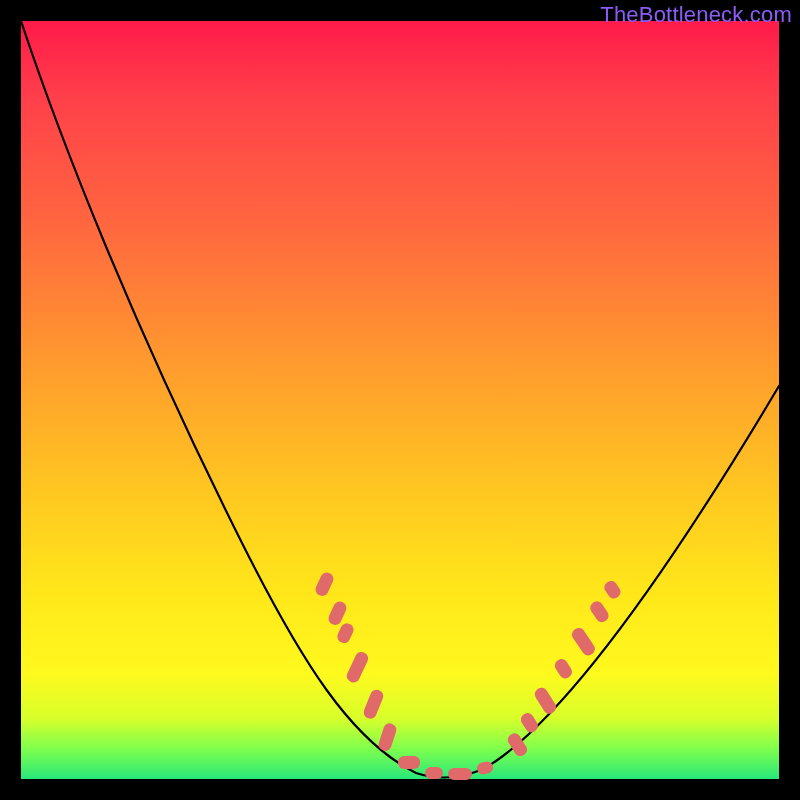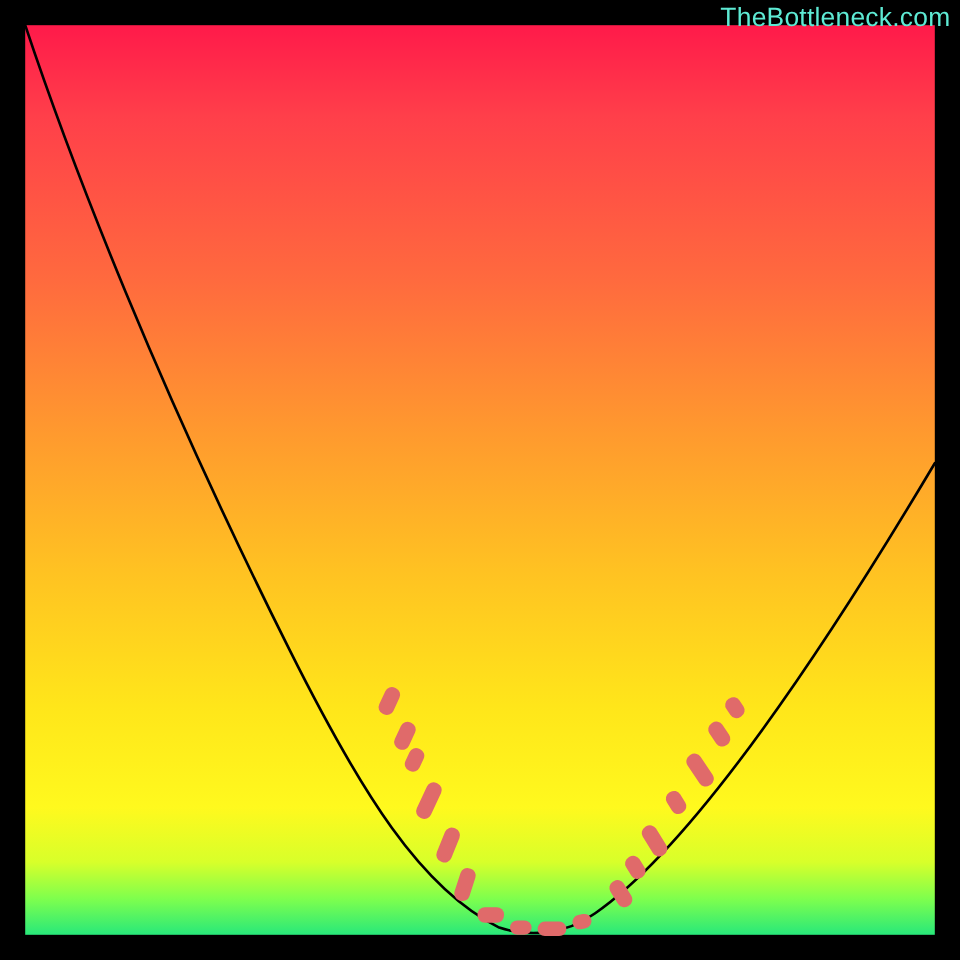--- a/index.html
+++ b/index.html
@@ -37,21 +37,21 @@
       #fff91e 86%,
       #d8ff2a 92%,
       #7fff4d 96%,
       #28e87a 100%
     );
   }
   .watermark {
     position: absolute;
     top: 2px;
     right: 8px;
-    color: #5eead4;
+    color: #8b5cf6;
     font-size: 22px;
     letter-spacing: 0.2px;
     font-weight: 400;
     user-select: none;
   }
   svg.curve {
     position: absolute;
     left: 0;
     top: 0;
     width: 758px;

